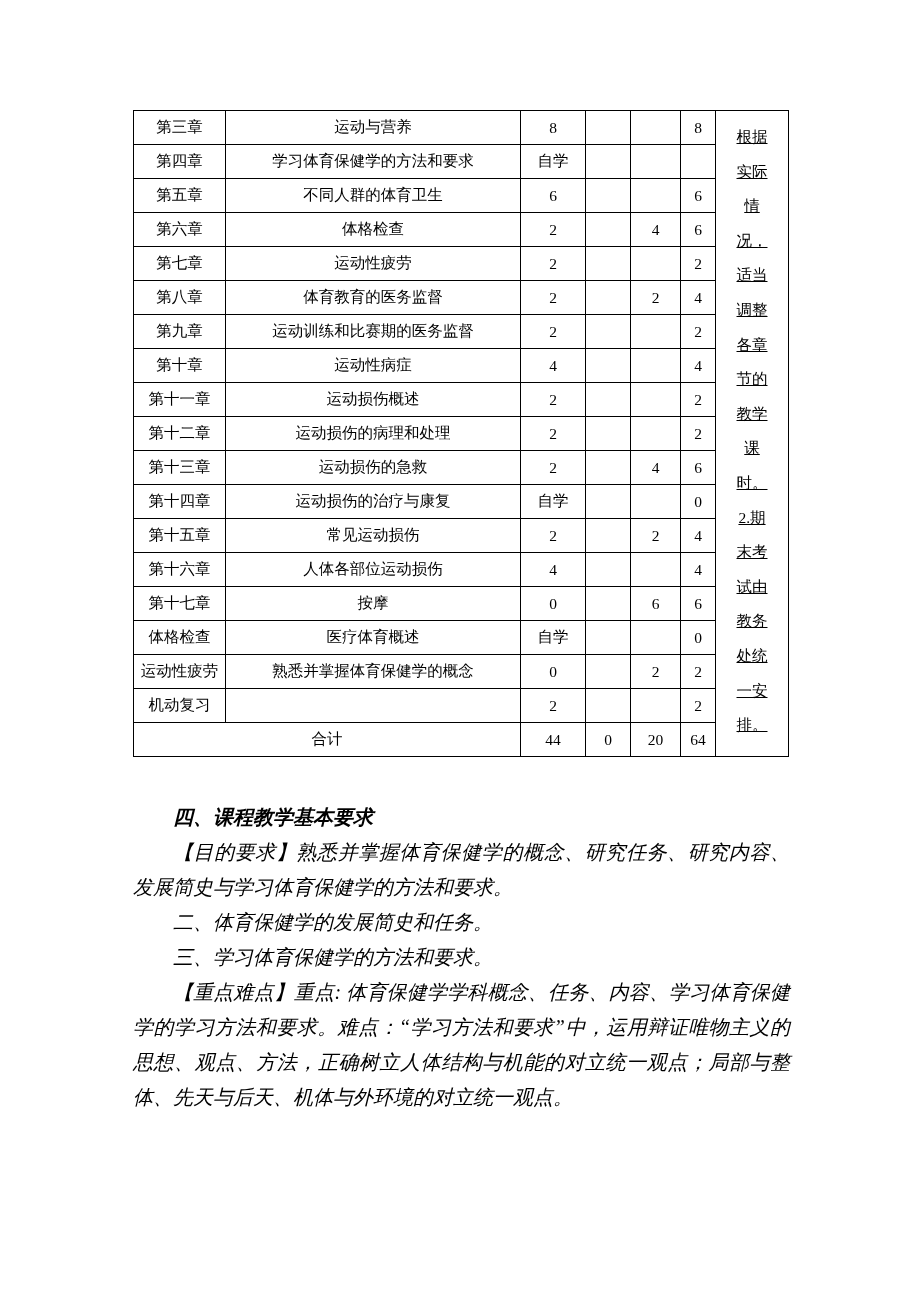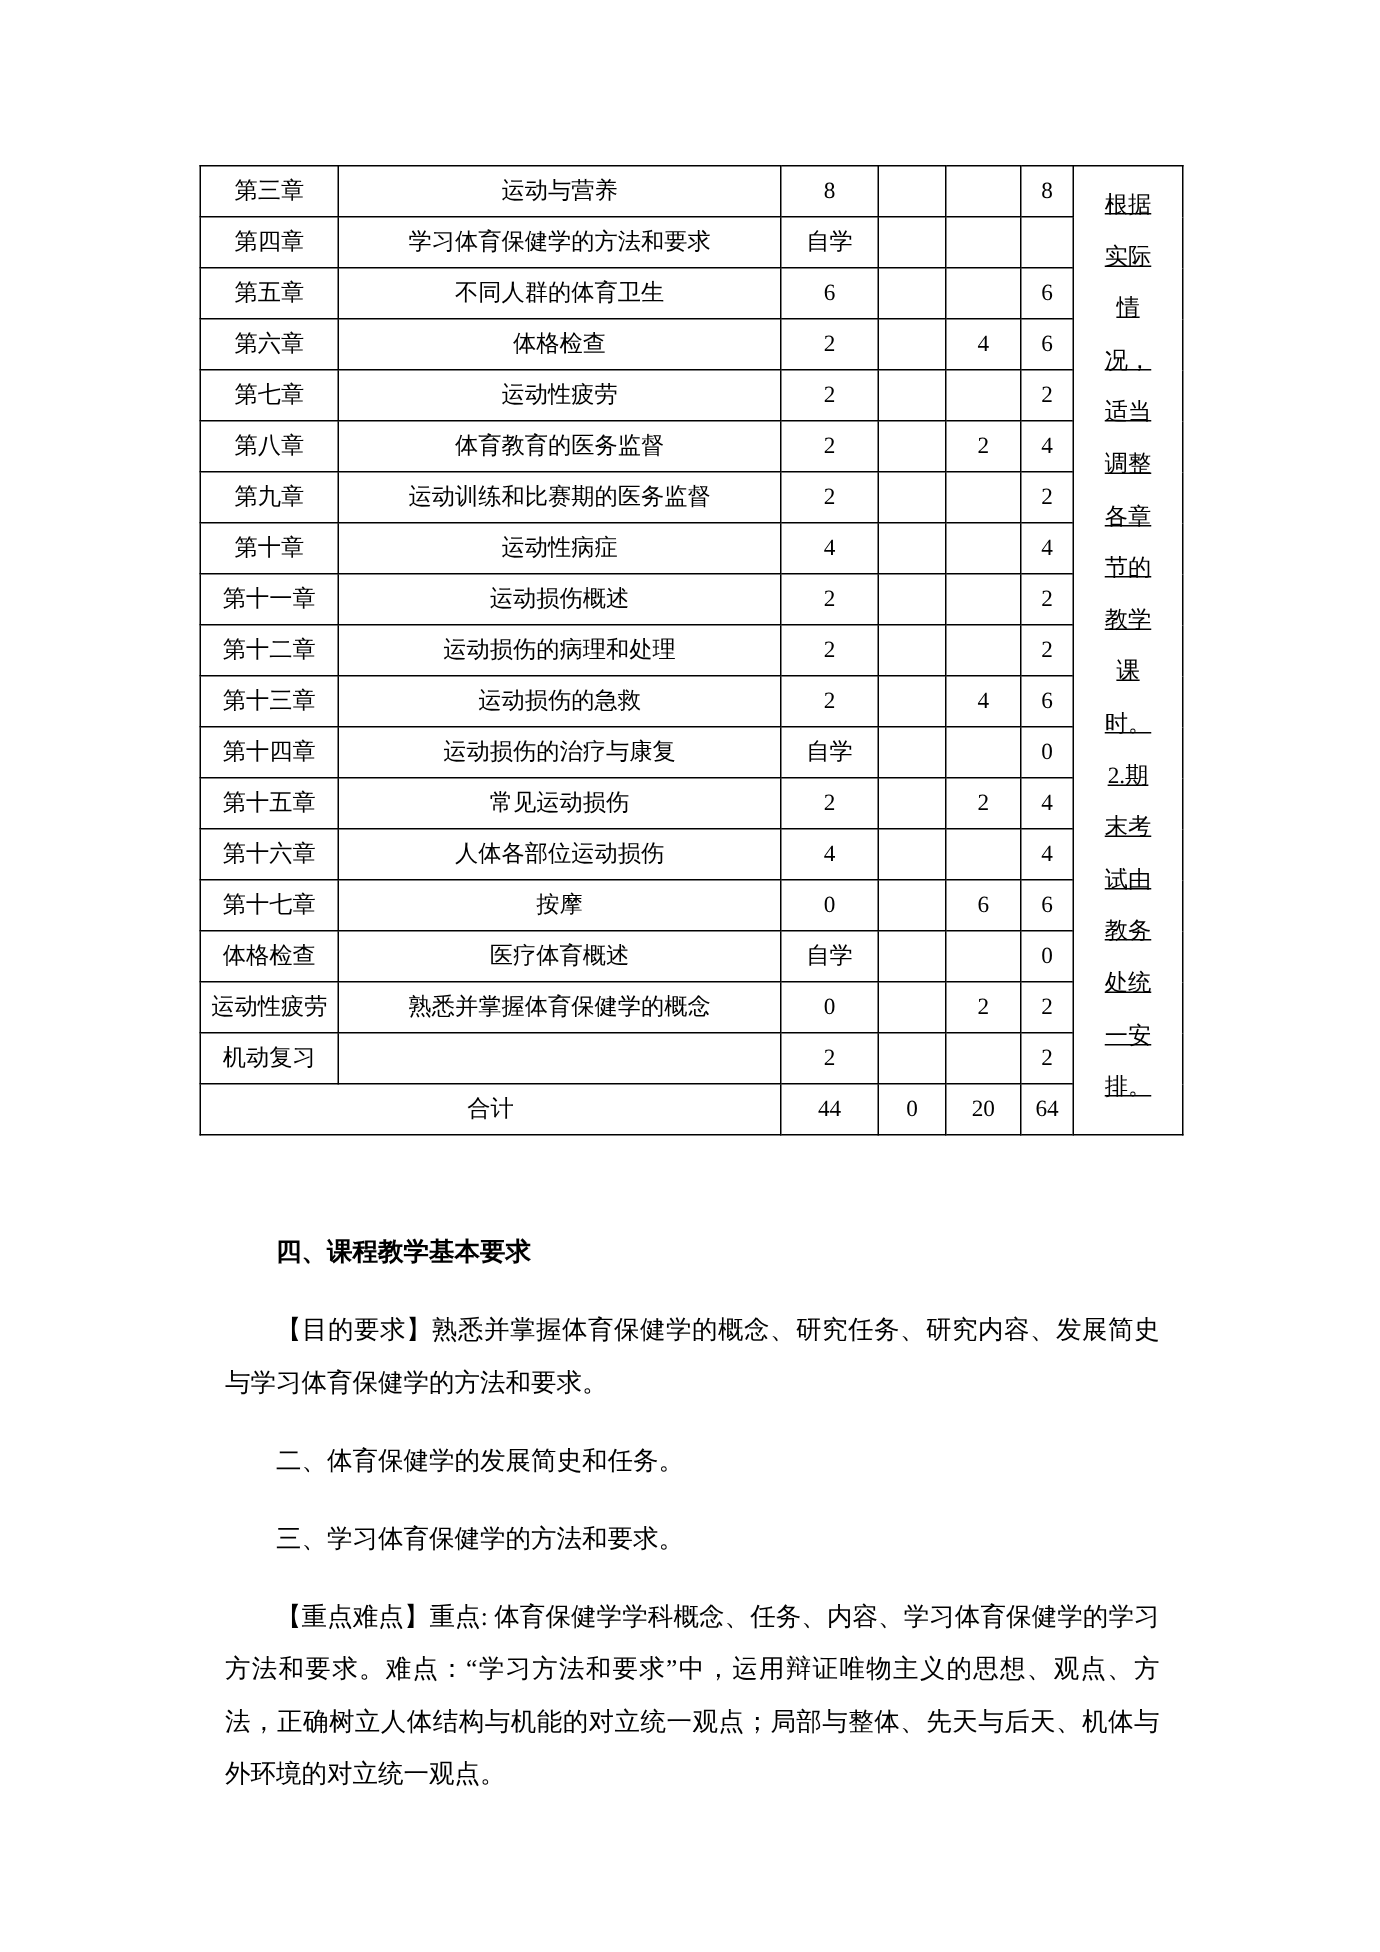--- a/index.html
+++ b/index.html
@@ -45,21 +45,21 @@
     height: 34.6px; line-height: 34.6px;
     text-align: center; font-size: 15.5px; text-decoration: underline;
   }
 
   
   .content {
     position: absolute;
     left: 133px; top: 800px;
     width: 657px;
   }
-  .content p { margin: 17px; font-size: 17px; line-height: 35px; }
+  .content p { margin: 0; font-size: 20px; line-height: 35px; font-style: italic; }
   .heading { font-weight: bold; font-size: 18px; text-indent: 2em; }
   .center-title { text-align: center; }
   .para { text-align: justify; text-indent: 2em; }
 </style>
 </head>
 <body>
 
 <div class="page">
 
   <table class="course-table">

